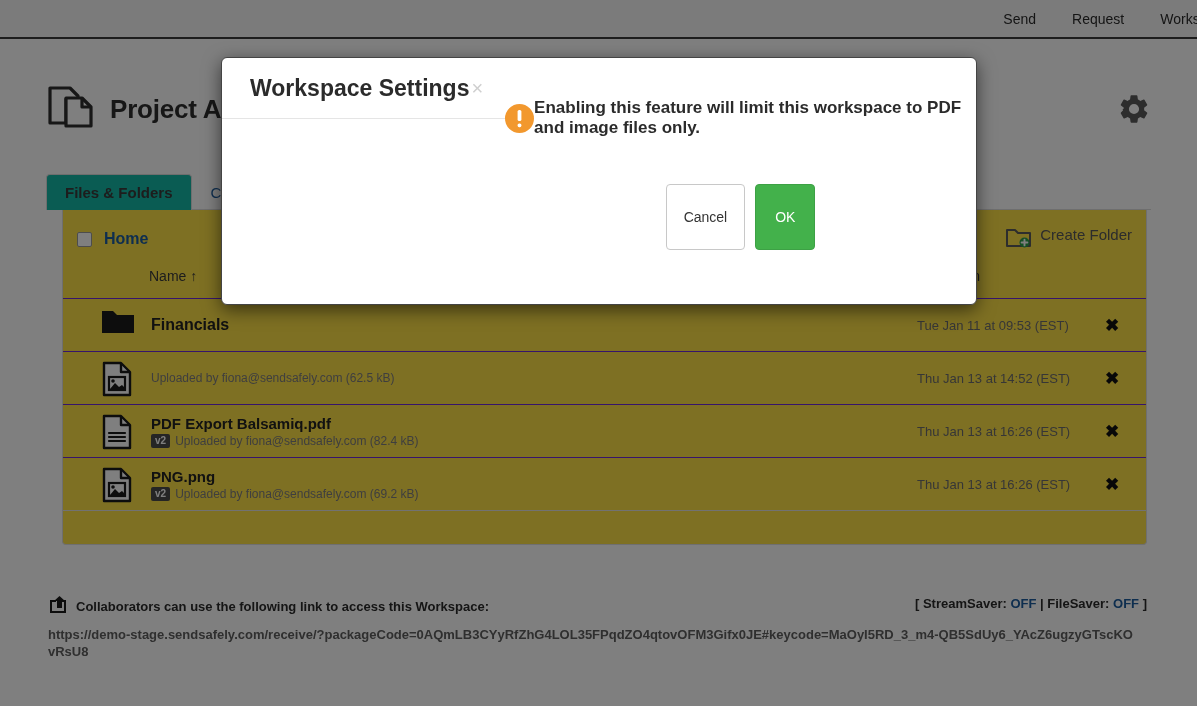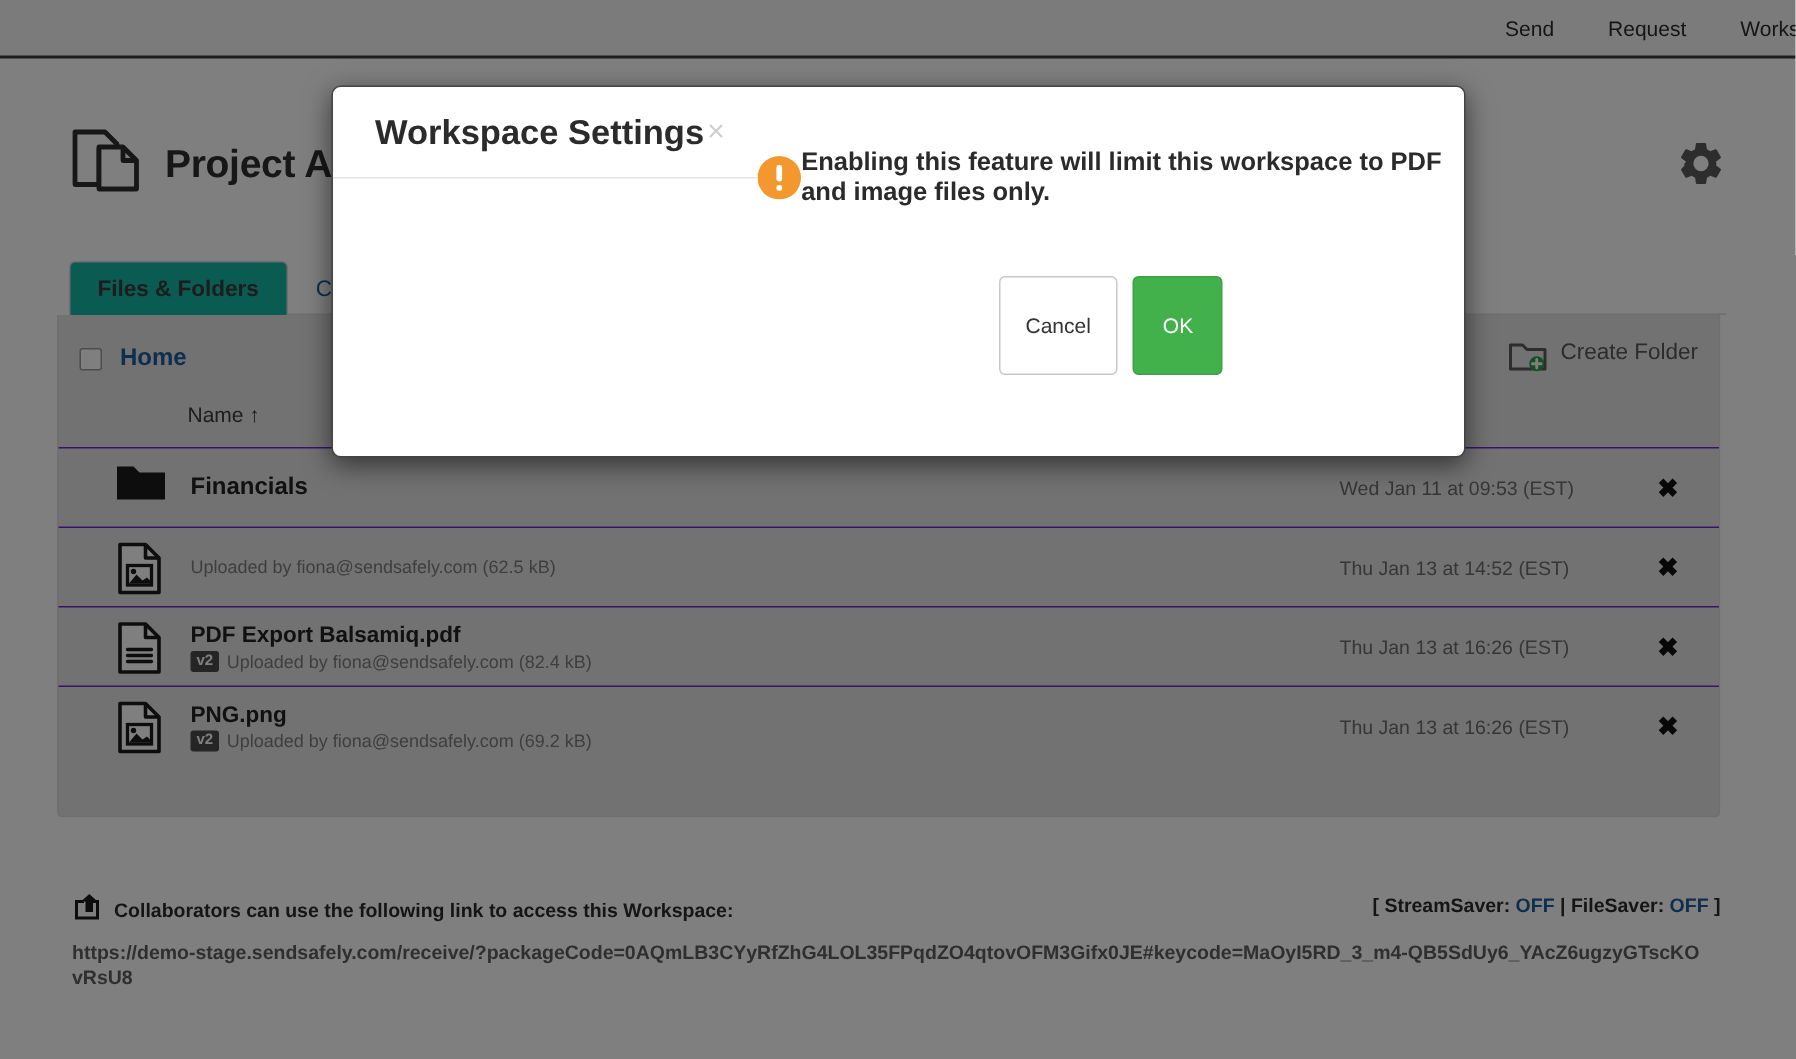--- a/index.html
+++ b/index.html
@@ -60,23 +60,23 @@
   }
   .tab.active {
     background: #14b8a6; border-color: #dddddd; color: #3a3a3a;
     font-weight: bold;
     text-align: center;
   }
   .tab.inactive { color: #1c5c9e; }
 
   
   .panel {
-    position: absolute; top: 210px; left: 38px; right: 50px;
+    position: absolute; top: 210px; left: 62px; right: 50px;
     border: 1px solid #dedede; border-top: none;
-    background: #e5e5e5;
+    background: #fde047;
     border-radius: 0 0 4px 4px;
   }
   .panel-toolbar {
     height: 58px; display: flex; align-items: center;
     justify-content: space-between; padding: 0 14px 0 14px;
   }
   .crumb-wrap { display: flex; align-items: center; gap: 12px; }
   .cb {
     width: 15px; height: 15px; border: 1px solid #9a9a9a;
     background: #fff; border-radius: 2px; cursor: pointer;
@@ -234,21 +234,21 @@
       <div class="row-main">
         <span class="row-icon">
           <svg width="34" height="28" viewBox="0 0 34 28">
             <path d="M1 3 h11 l4 4 h17 v18 h-32 z" fill="#1a1a1a"></path>
           </svg>
         </span>
         <div class="row-texts">
           <span class="fname folder">Financials</span>
         </div>
       </div>
-      <div class="row-date">Wed Jan 11 at 09:53 (EST)</div>
+      <div class="row-date">Tue Jan 11 at 09:53 (EST)</div>
       <div class="row-del">✖</div>
     </div>
 
     <div class="row">
       <div class="row-main">
         <span class="row-icon">
           <svg width="32" height="36" viewBox="0 0 32 36">
             <path d="M3 2 h17 l9 9 v23 h-26 z" fill="#ffffff" stroke="#1a1a1a" stroke-width="2.4" stroke-linejoin="round"></path>
             <path d="M20 2 v9 h9" fill="none" stroke="#1a1a1a" stroke-width="2.4" stroke-linejoin="round"></path>
             <rect x="8" y="16" width="16" height="13" fill="none" stroke="#1a1a1a" stroke-width="2.2"></rect>

